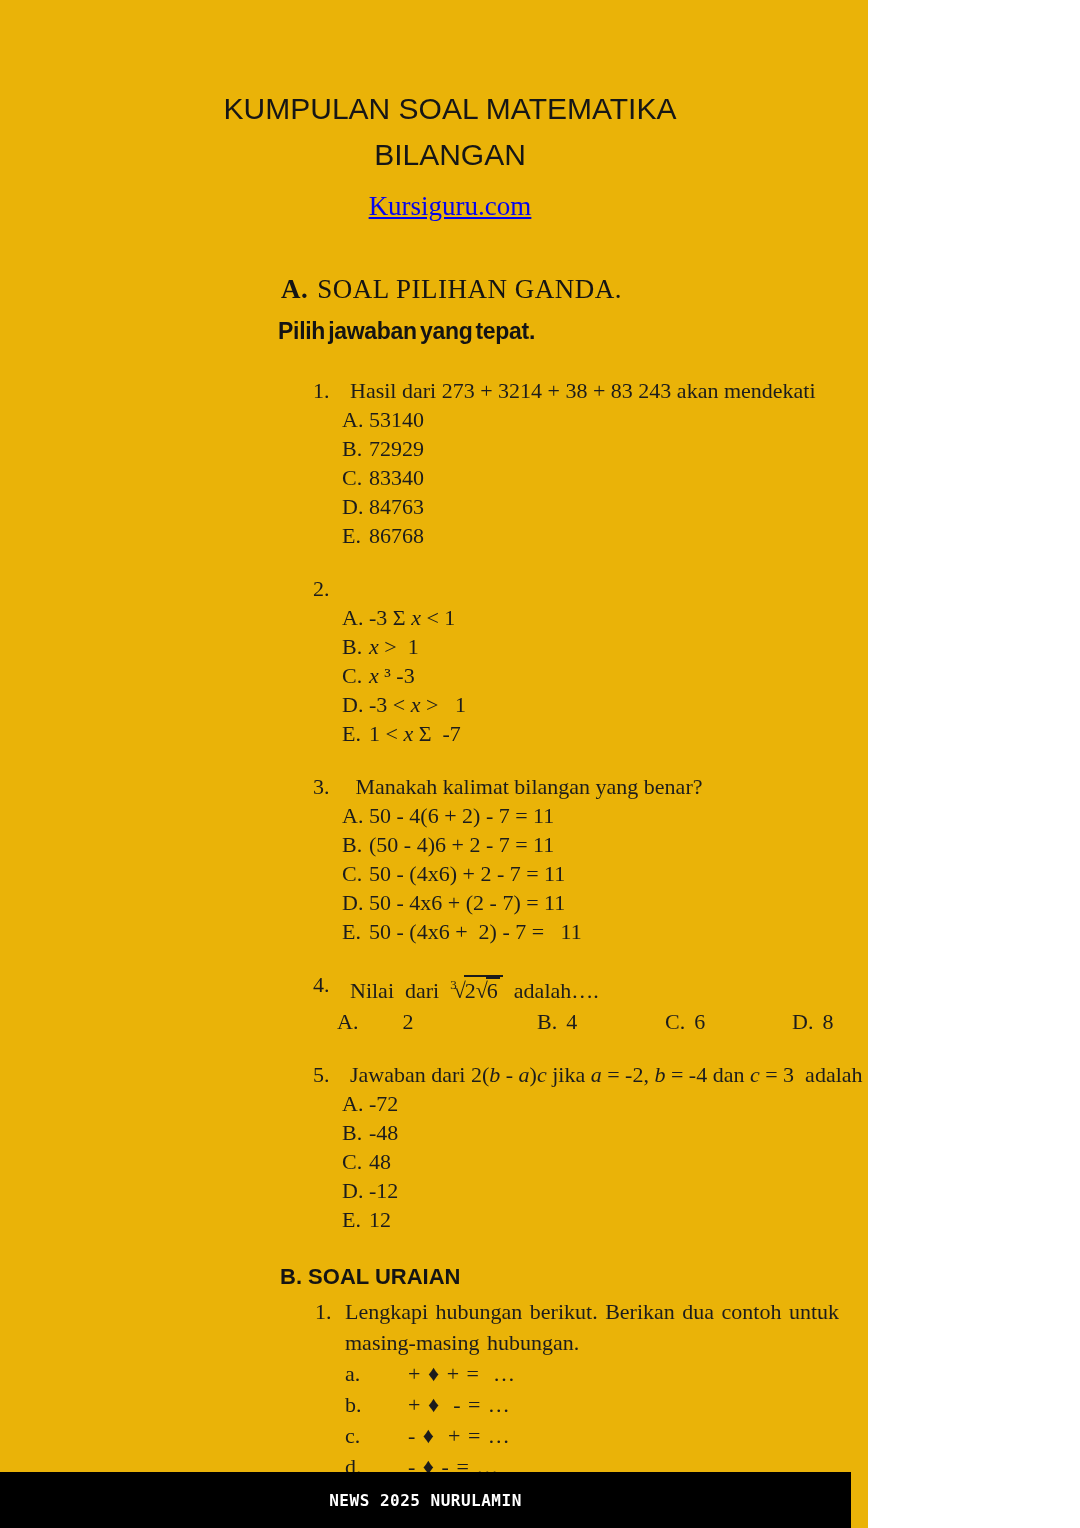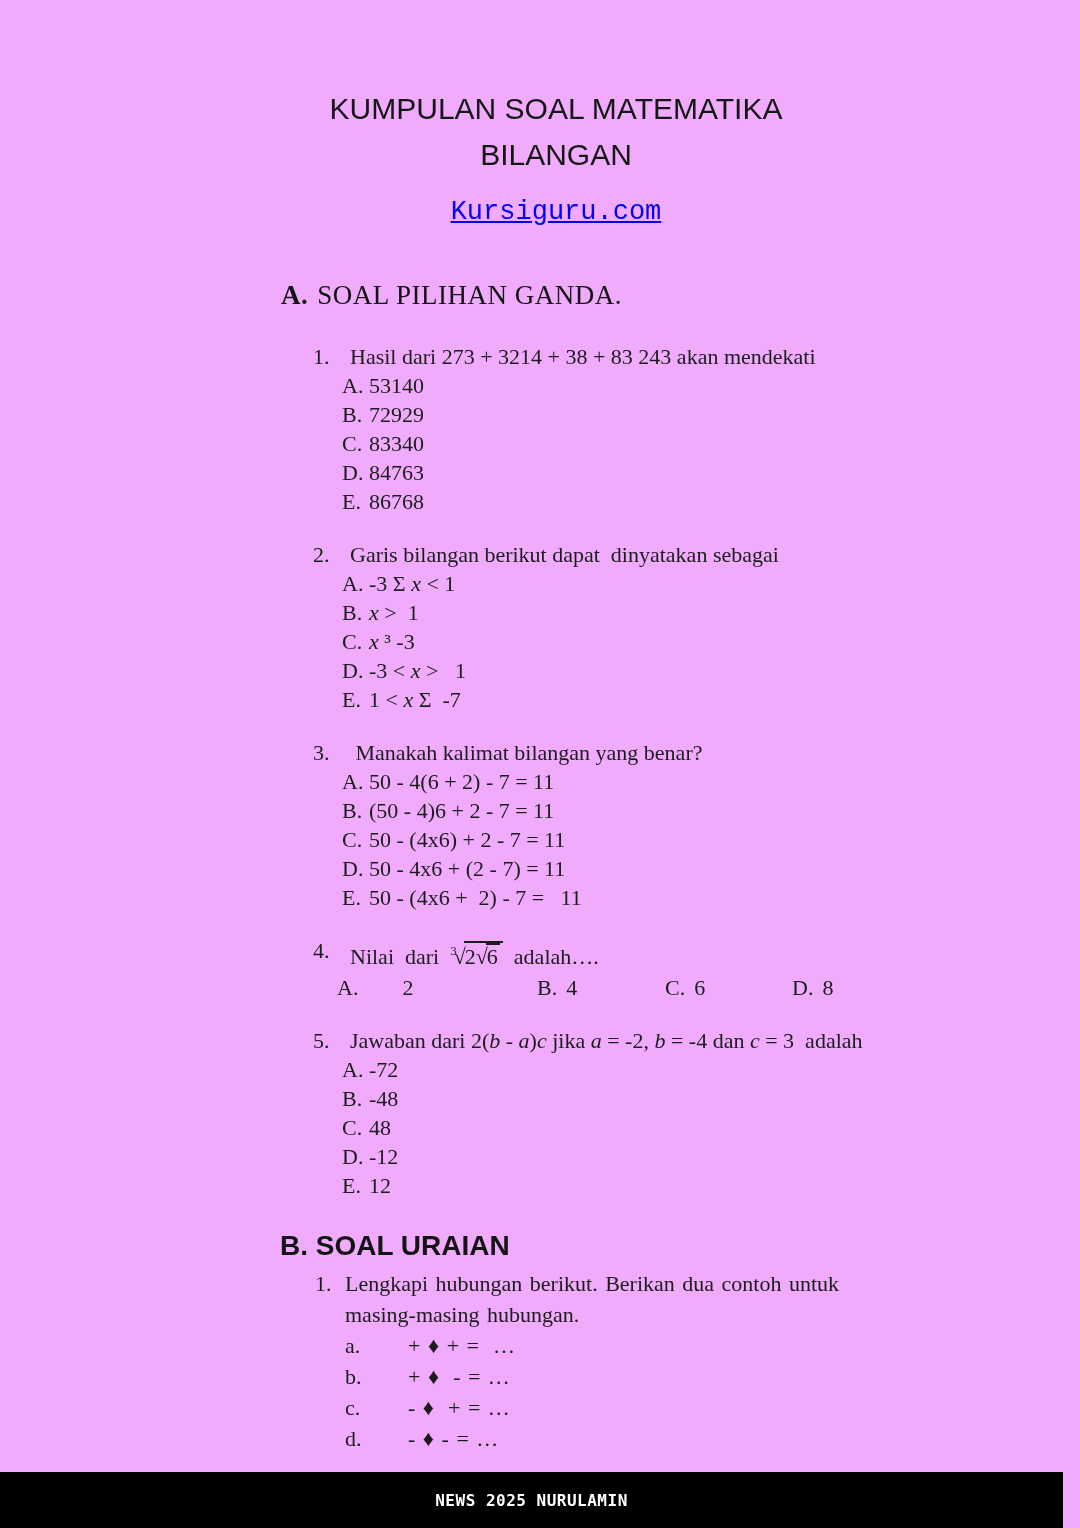--- a/index.html
+++ b/index.html
@@ -1,28 +1,28 @@
 <!DOCTYPE html>
 <html><head>
 <meta charset="utf-8">
 <style>
   html,body { margin:0; padding:0; background:#ffffff; }
   .page {
-    position:relative; width:1080px; height:1528px; background:#f0abfc;
+    position:relative; width:868px; height:1528px; background:#eab308;
     font-family:"Liberation Serif","DejaVu Serif",serif; color:#1c1c1c;
     overflow:hidden;
   }
   
   .hdr { text-align:center; padding-top:86px; padding-left:32px;
          font-family:"Liberation Sans","DejaVu Sans",sans-serif; }
   .t1,.t2 { font-size:30px; line-height:46px; color:#161616; }
   .hdr a.link {
-    display:inline-block; margin-top:18px; font-size:27px; line-height:32px;
+    display:inline-block; margin-top:12px; font-size:27px; line-height:32px;
     color:#0404ee; text-decoration:underline; cursor:pointer;
-    font-family:Liberation Mono, monospace;
+    font-family:Liberation Serif, serif;
   }
   
   .secA-head { margin:52px 0 0 281px; font-size:27px; letter-spacing:0.5px; color:#141414; }
   .secA-head .pfx { font-weight:700; margin-right:9px; }
   .secA-sub { margin:13px 0 0 278px; font-family:"Liberation Sans","DejaVu Sans",sans-serif;
               font-weight:700; font-size:23px; letter-spacing:-0.3px; word-spacing:-3px; color:#141414; }
   
   .qlist { margin:31px 0 0 313px; font-size:22px; line-height:29px; }
   .question + .question { margin-top:24px; }
   .qrow { display:flex; }
@@ -38,21 +38,21 @@
   .q4o0 { left:24px; } .q4o0 .opttext { margin-left:44px; }
   .q4o1 { left:224px; } .q4o2 { left:352px; } .q4o3 { left:479px; }
   
   .st-i { font-style:italic; }
   .radidx { font-size:13px; vertical-align:9px; margin-right:-3px; }
   .radsign { letter-spacing:-2px; }
   .radgrp { display:inline-block; border-top:2px solid #1c1c1c; line-height:1.1; padding:0 3px 0 1px; }
   .radgrp .radgrp { padding:0 2px 0 1px; }
   
   .secB-head { margin:30px 8px 0 280px; font-family:"Liberation Sans","DejaVu Sans",sans-serif;
-               font-weight:700; font-size:28px; color:#141414; }
+               font-weight:700; font-size:22px; color:#141414; }
   .blist { margin:6px 0 0 315px; font-size:22px; line-height:31px; }
   .blist .qnum { flex:0 0 30px; }
   .blist .qtext { word-spacing:2px; }
   .subrow { display:flex; margin-left:30px; }
   .sublabel { flex:0 0 63px; }
   .subtext { letter-spacing:1px; }
   
   .footer { position:absolute; left:0; right:17px; bottom:0; height:56px; background:#000000;
             display:flex; align-items:center; justify-content:center; }
   .footer span { font-family:"DejaVu Sans Mono","Liberation Mono",monospace; font-weight:700;
@@ -67,20 +67,21 @@
     <div class="t1">KUMPULAN SOAL MATEMATIKA</div>
     <div class="t2">BILANGAN</div>
     <div>
       <a class="link" href="#">Kursiguru.com</a>
     </div>
   </div>
 
   <div class="secA-head">
     <span class="pfx">A.</span><span>SOAL PILIHAN GANDA.</span>
   </div>
+  <div class="secA-sub">Pilih jawaban yang tepat.</div>
 
   <div class="qlist">
       <div class="question">
         <div class="qrow">
           <span class="qnum">1.</span>
           <span class="qtext">Hasil dari 273 + 3214 + 38 + 83 243 akan mendekati</span>
         </div>
         <div class="optrow">
           <span class="optlabel">A.</span>
           <span class="opttext">53140</span>
@@ -98,21 +99,20 @@
           <span class="opttext">84763</span>
         </div>
         <div class="optrow">
           <span class="optlabel">E.</span>
           <span class="opttext">86768</span>
         </div>
       </div>
       <div class="question">
         <div class="qrow">
           <span class="qnum">2.</span>
-          <span class="qtext">Garis bilangan berikut dapat  dinyatakan sebagai</span>
         </div>
         <div class="optrow">
           <span class="optlabel">A.</span>
           <span class="opttext"><span>-3 Σ </span><span class="st-i">x</span><span> &lt; 1</span></span>
         </div>
         <div class="optrow">
           <span class="optlabel">B.</span>
           <span class="opttext"><span class="st-i">x</span><span> &gt;  1</span></span>
         </div>
         <div class="optrow">

